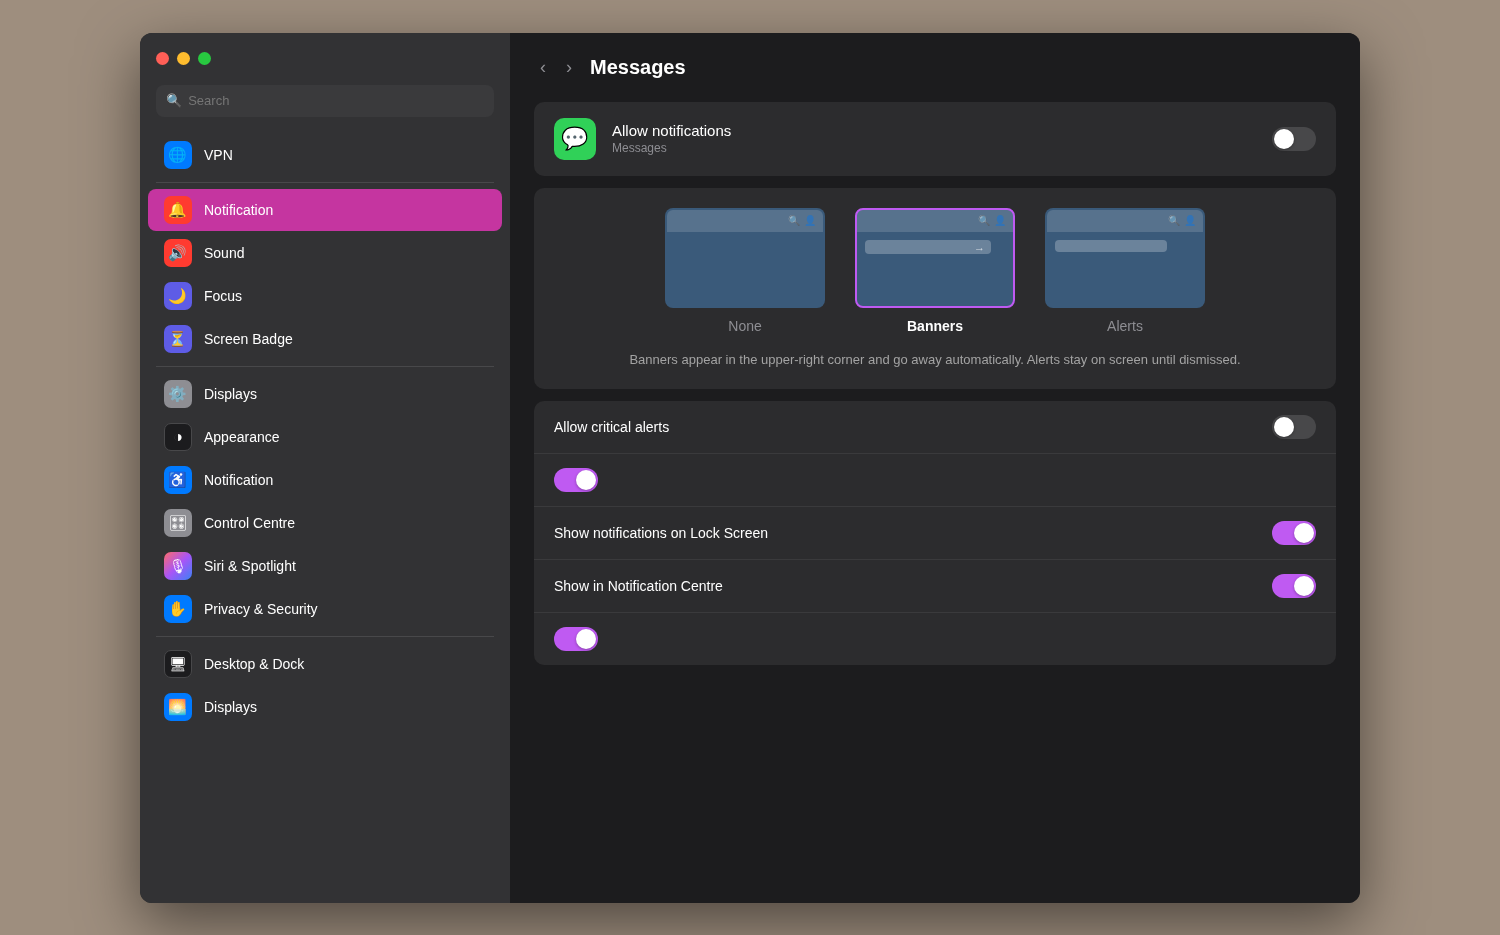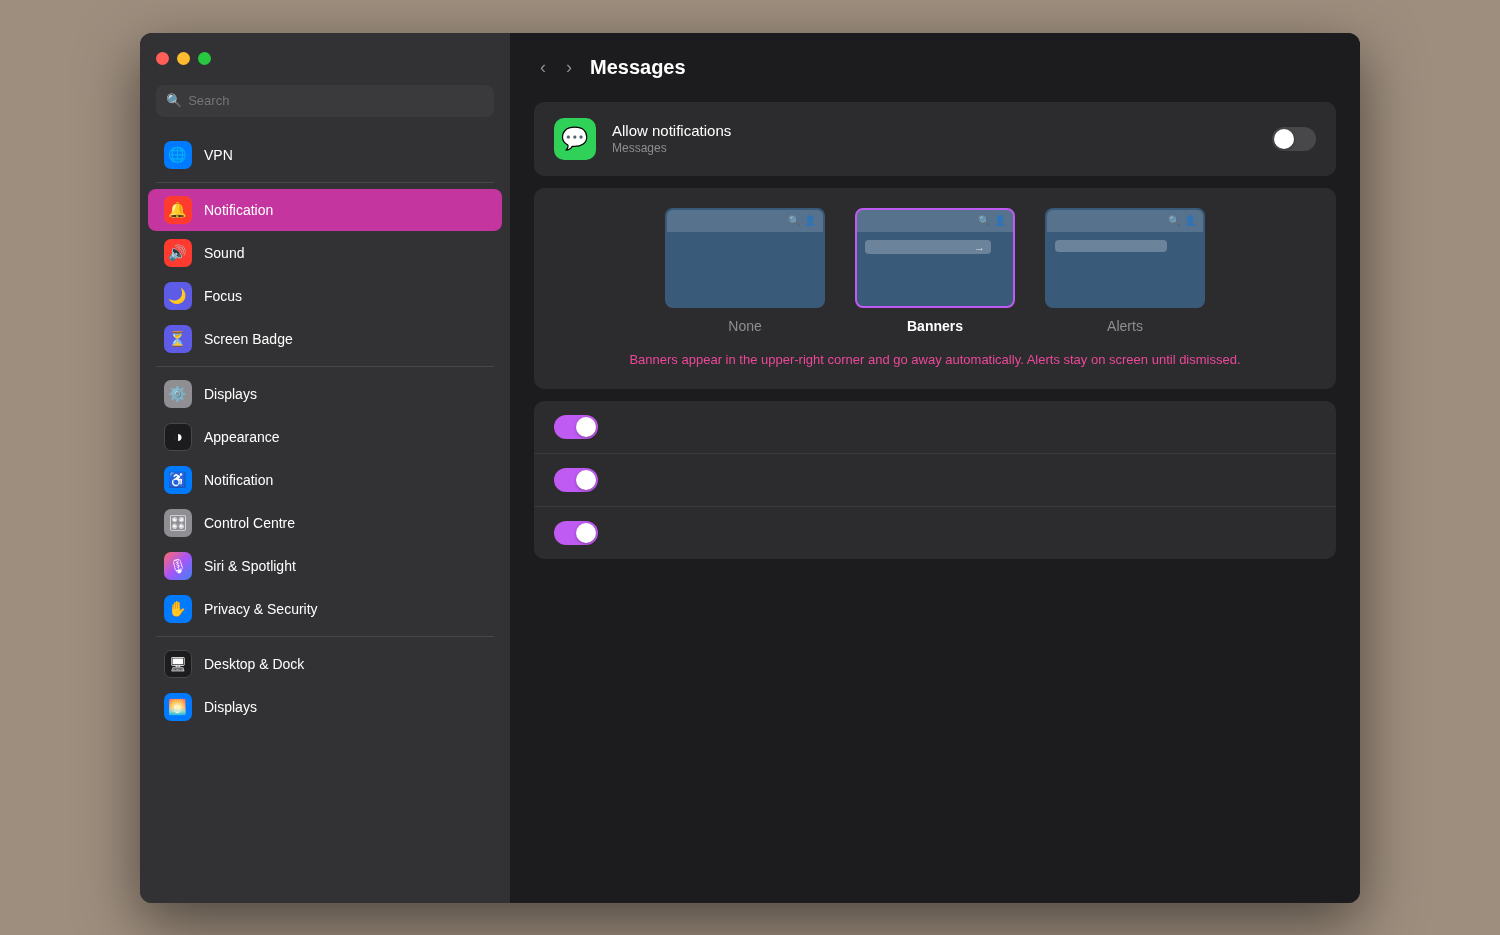--- a/index.html
+++ b/index.html
@@ -299,21 +299,21 @@
     }
 
     .notif-label.selected-label {
       font-weight: 700;
       color: #ffffff;
     }
 
     .notif-description {
       text-align: center;
       font-size: 13px;
-      color: #ec4899;
+      color: #a3a3a3;
       line-height: 1.5;
     }
 
     
     .settings-card {
       background: #2c2c2e;
       border-radius: 10px;
       margin-bottom: 12px;
       overflow: hidden;
     }
@@ -510,33 +510,46 @@
         </div>
 
       </div>
 
       <div class="notif-description">Banners appear in the upper-right corner and go away automatically. Alerts
 stay on screen until dismissed.</div>
     </div>
 
     <div class="settings-card">
 
+      <div class="settings-row">
+        <span class="settings-row-label">Allow critical alerts</span>
+        <div class="toggle off">
+          <div class="toggle-knob"></div>
+        </div>
+      </div>
 
       <div class="settings-row">
         <div class="toggle on">
           <div class="toggle-knob"></div>
         </div>
       </div>
 
       <div class="settings-row">
+        <span class="settings-row-label">Show notifications on Lock Screen</span>
         <div class="toggle on">
           <div class="toggle-knob"></div>
         </div>
       </div>
 
+      <div class="settings-row">
+        <span class="settings-row-label">Show in Notification Centre</span>
+        <div class="toggle on">
+          <div class="toggle-knob"></div>
+        </div>
+      </div>
 
       <div class="settings-row">
         <div class="toggle on">
           <div class="toggle-knob"></div>
         </div>
       </div>
 
     </div>
   </div>
 </div>

